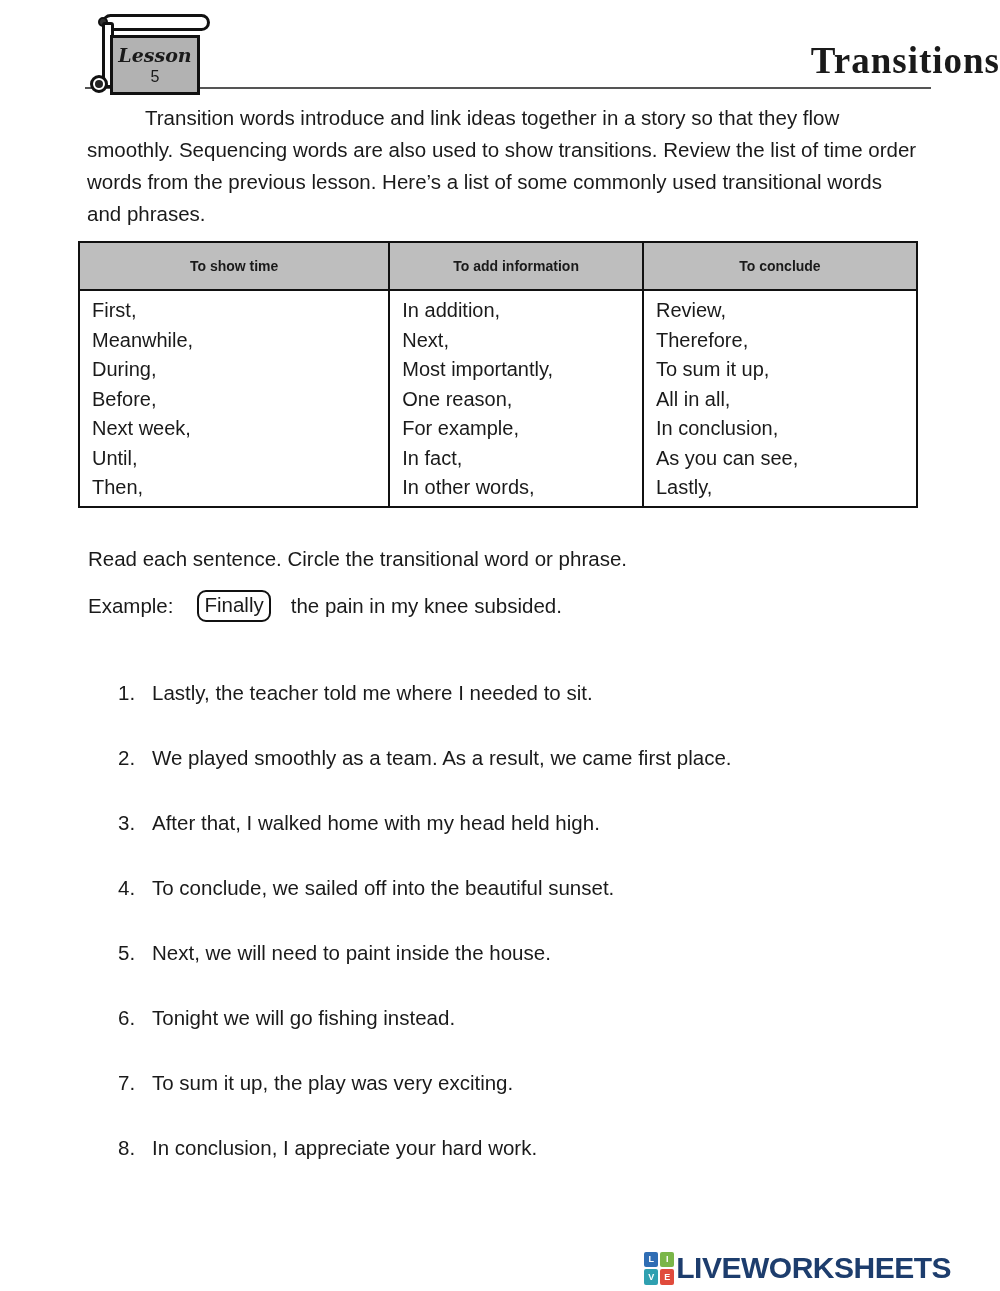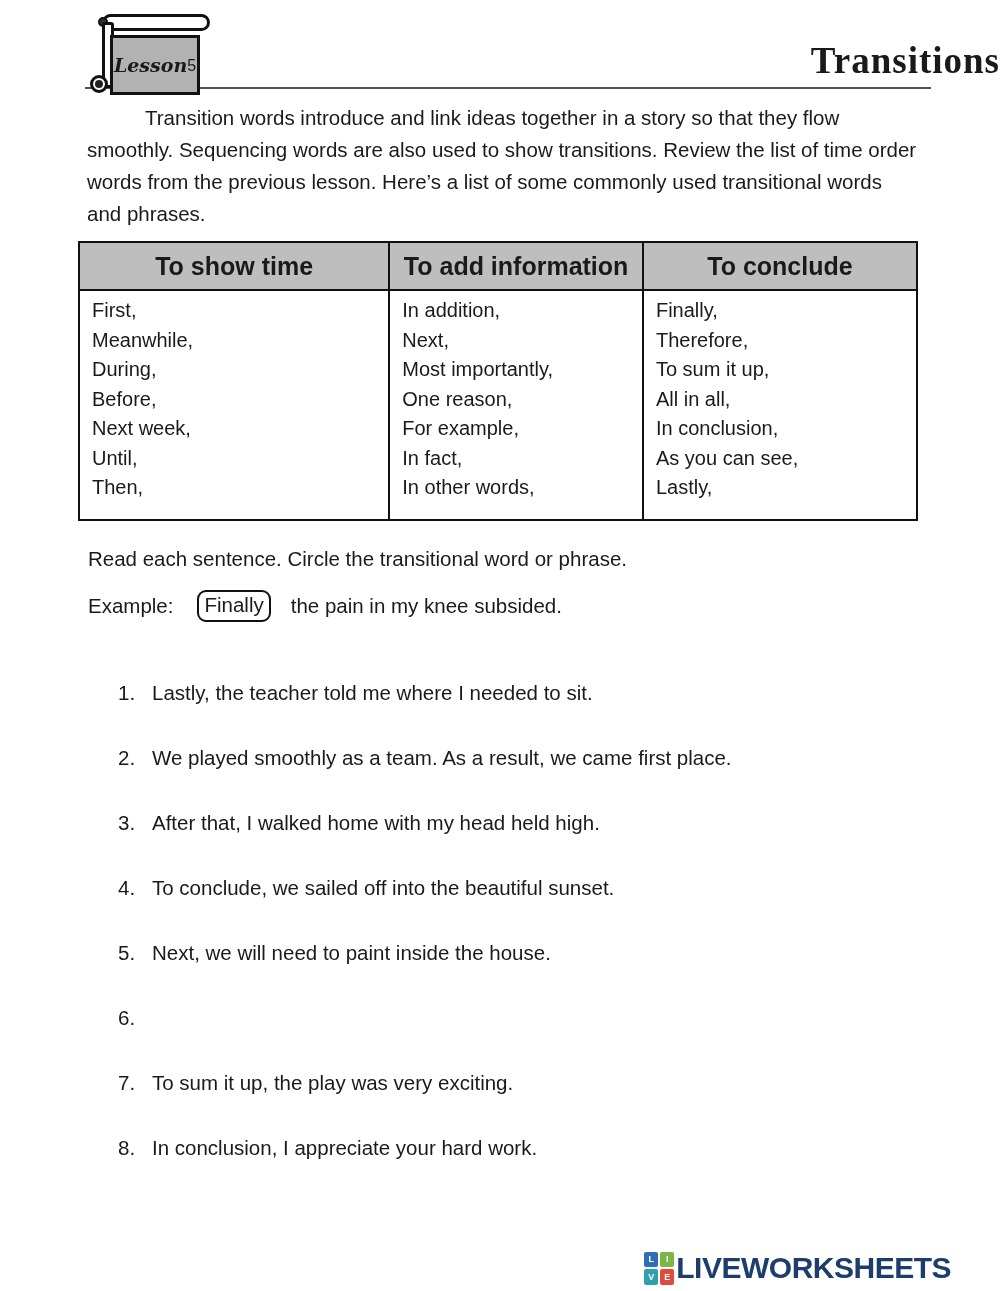--- a/index.html
+++ b/index.html
@@ -28,21 +28,21 @@
     position:absolute;left:5px;top:9px;width:10px;height:10px;
     background:#333;border:2px solid #111;border-radius:50%;
   }
   .scroll-left-strip{
     position:absolute;left:9px;top:14px;width:12px;height:66px;
     background:#fff;border:3px solid #111;border-radius:3px;
   }
   .scroll-panel{
     position:absolute;left:17px;top:27px;width:90px;height:60px;
     background:var(--panel-gray);border:3px solid #111;
-    display:flex;flex-direction:row;align-items:center;justify-content:center;
+    display:flex;flex-direction:column;align-items:center;justify-content:center;
     line-height:1.1;
   }
   .scroll-panel .lesson-word{
     font-family:"DejaVu Serif","Liberation Serif",serif;
     font-style:italic;font-weight:bold;font-size:19px;
   }
   .scroll-panel .lesson-num{font-size:16px;margin-top:2px;}
   .scroll-bottom-curl{
     position:absolute;left:-3px;top:67px;width:18px;height:18px;
     background:#fff;border:3px solid #111;border-radius:50%;
@@ -71,24 +71,24 @@
   }
 
   
   table.trans-table{
     position:absolute;left:78px;top:241px;width:840px;
     border-collapse:collapse;table-layout:fixed;
   }
   .trans-table th,.trans-table td{border:2px solid #111;}
   .trans-table th{
     background:var(--table-header-bg);
-    height:48px;font-size:25px;font-weight:bold;text-align:center;margin-left:24px;
+    height:48px;font-size:14px;font-weight:bold;text-align:center;margin-left:24px;
   }
   .trans-table td{
-    vertical-align:top;padding:5px 0 16px 12px;font-size:20px;
+    vertical-align:top;padding:5px 0 3px 12px;font-size:20px;
   }
   .trans-table td .cell-line{line-height:29.5px;}
   .col-1{width:274px;} .col-2{width:224px;} .col-3{width:242px;}
 
   
   .instructions{position:absolute;left:88px;top:547px;font-size:20.5px;}
   .example-row{position:absolute;left:88px;top:590px;font-size:20.5px;display:flex;align-items:center;}
   .example-label{display:inline-block;}
   .circled{
     display:inline-block;margin-left:24px;
@@ -167,21 +167,21 @@
         <td>
           <div class="cell-line">In addition,</div>
           <div class="cell-line">Next,</div>
           <div class="cell-line">Most importantly,</div>
           <div class="cell-line">One reason,</div>
           <div class="cell-line">For example,</div>
           <div class="cell-line">In fact,</div>
           <div class="cell-line">In other words,</div>
         </td>
         <td>
-          <div class="cell-line">Finally,</div>
+          <div class="cell-line">Review,</div>
           <div class="cell-line">Therefore,</div>
           <div class="cell-line">To sum it up,</div>
           <div class="cell-line">All in all,</div>
           <div class="cell-line">In conclusion,</div>
           <div class="cell-line">As you can see,</div>
           <div class="cell-line">Lastly,</div>
         </td>
       </tr>
     </tbody>
   </table>
@@ -210,20 +210,21 @@
     <div class="question">
       <span class="q-num">4.</span>
       <span class="q-text">To conclude, we sailed off into the beautiful sunset.</span>
     </div>
     <div class="question">
       <span class="q-num">5.</span>
       <span class="q-text">Next, we will need to paint inside the house.</span>
     </div>
     <div class="question">
       <span class="q-num">6.</span>
+      <span class="q-text">Tonight we will go fishing instead.</span>
     </div>
     <div class="question">
       <span class="q-num">7.</span>
       <span class="q-text">To sum it up, the play was very exciting.</span>
     </div>
     <div class="question">
       <span class="q-num">8.</span>
       <span class="q-text">In conclusion, I appreciate your hard work.</span>
     </div>
   </div>

